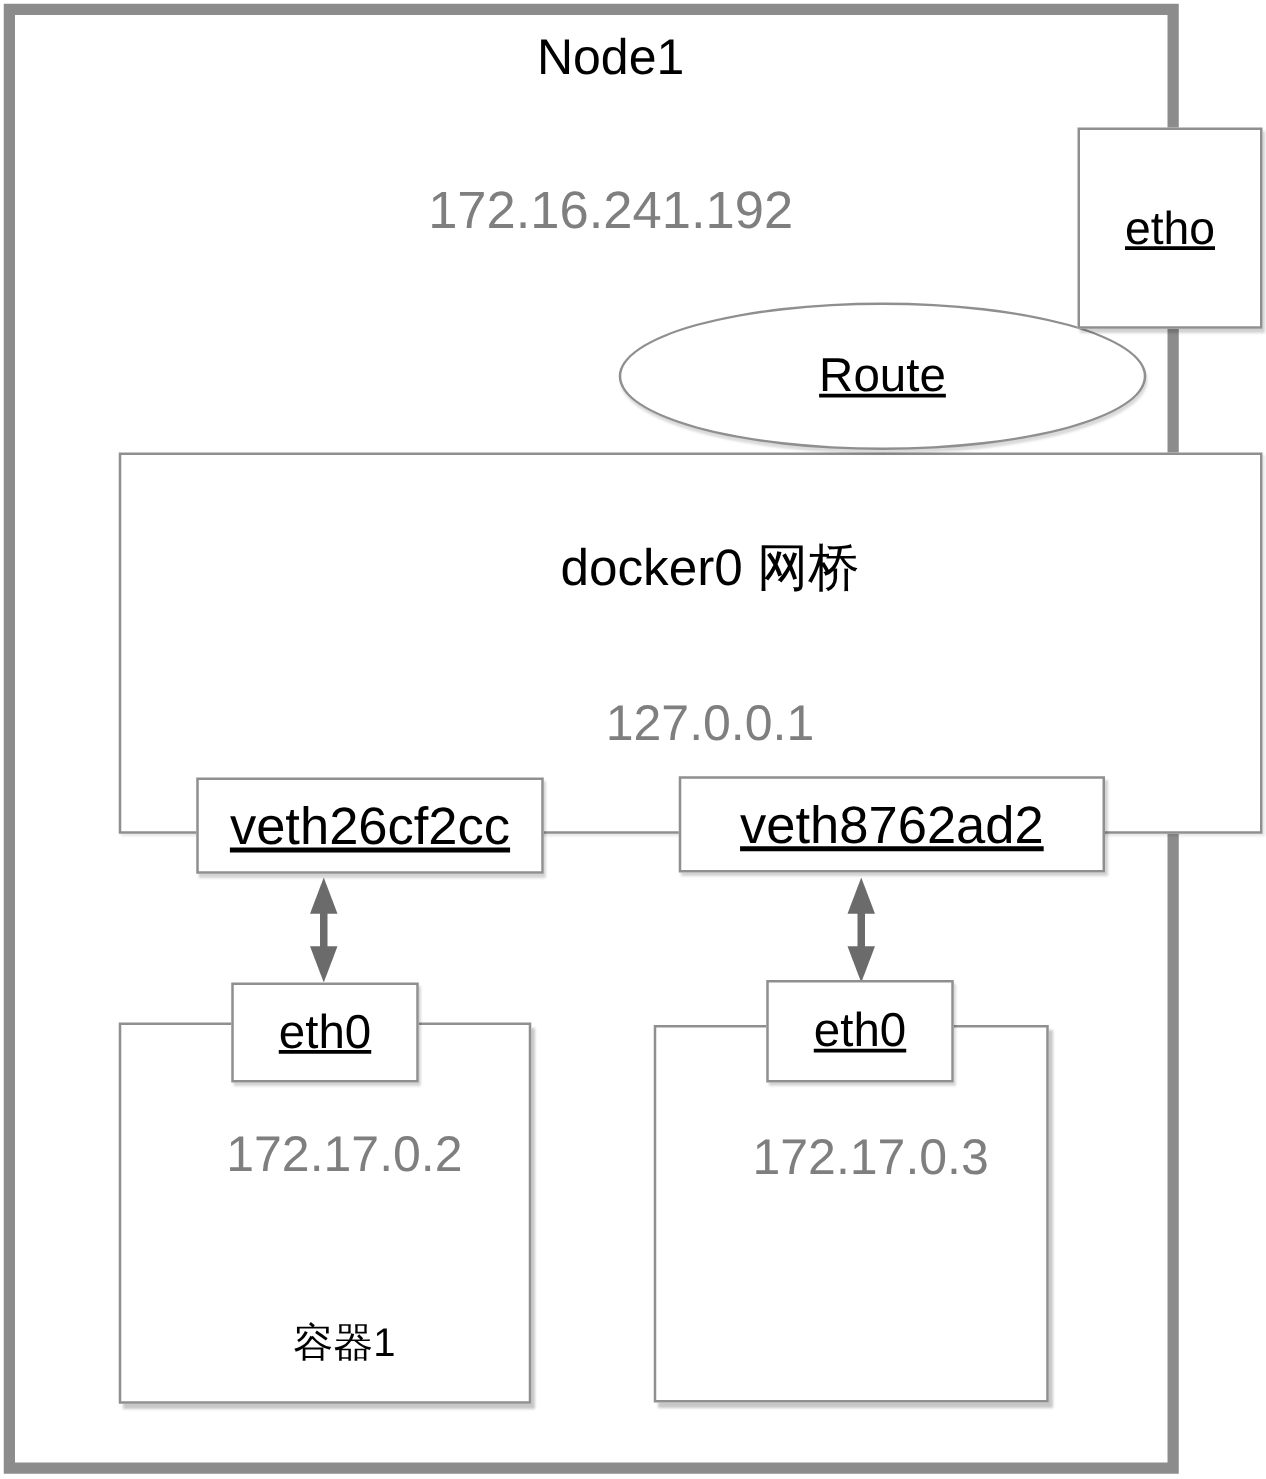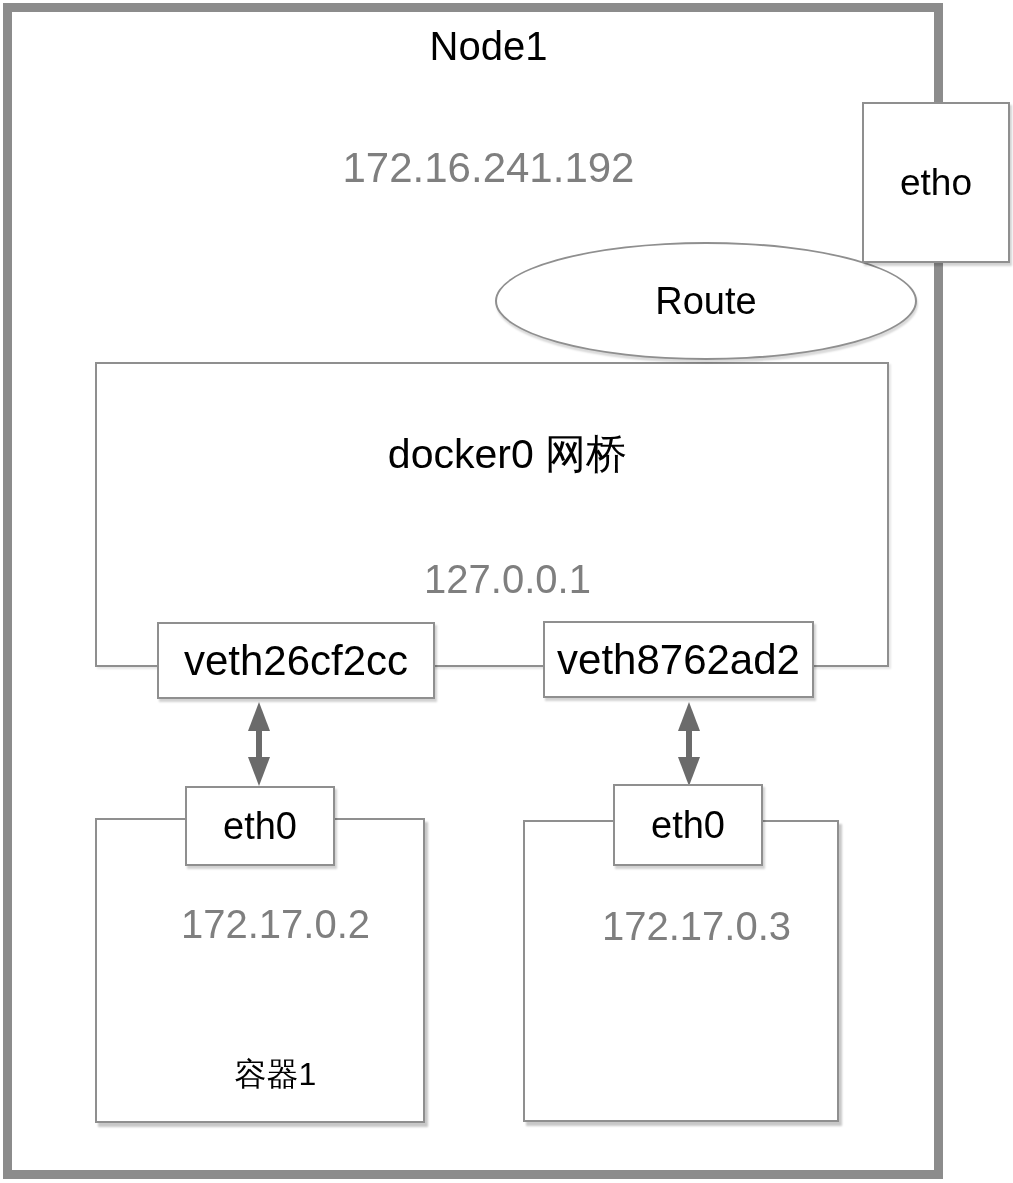--- a/index.html
+++ b/index.html
@@ -14,20 +14,21 @@
   .abs { position: absolute; box-sizing: border-box; padding-left: 31px; }
   .box {
     position: absolute;
     box-sizing: border-box;
     background: #ffffff;
     border: 2px solid var(--box-border, #8f8f8f);
     display: flex;
     align-items: center;
     justify-content: center;
     box-shadow: 2px 3px 2px rgba(0,0,0,0.18);
+    text-decoration: underline;
   }
   .ctext { text-align: center; width: 100%; }
 
   
   #node-box {
     left: 3px; top: 3px; width: 940px; height: 1176px;
     border: 9px solid var(--outer-border, #8c8c8c);
     background: transparent;
     z-index: 0;
   }
@@ -47,27 +48,27 @@
   #route-ellipse {
     left: 495px; top: 242px; width: 422px; height: 118px;
     border-radius: 50%;
     font-size: 38px;
     z-index: 2;
     box-shadow: 1px 3px 2px rgba(0,0,0,0.15);
     align-items: center;
   }
 
   
-  #bridge-box { left: 95px; top: 362px; width: 794px; height: 305px; z-index: 1; box-shadow: 2px 2px 2px rgba(0,0,0,0.10); }
+  #bridge-box { left: 95px; top: 362px; width: 915px; height: 305px; z-index: 1; box-shadow: 2px 2px 2px rgba(0,0,0,0.10); }
   #bridge-label { left: 0; top: 66px; font-size: 41px; line-height: 48px; color: var(--text-black, #000); }
   #bridge-ip    { left: 0; top: 191px; font-size: 40px; line-height: 48px; color: var(--text-gray, #7f7f7f); }
 
   
   #veth1 { left: 121px; top: 622px; width: 278px; height: 77px; font-size: 42px; z-index: 2; margin-left: 36px; }
-  #veth2 { left: 543px; top: 621px; width: 271px; height: 77px; font-size: 42px; z-index: 2; }
+  #veth2 { left: 543px; top: 621px; width: 341px; height: 77px; font-size: 42px; z-index: 2; }
 
   
   .arrow { position: absolute; width: 30px; height: 84px; z-index: 2; color: var(--arrow-gray, #6b6b6b); }
   #arrow1 { left: 244px; top: 702px; }
   #arrow2 { left: 674px; top: 702px; }
   .arrow svg { display: block; width: 100%; height: 100%; }
 
   
   #container1 { left: 95px;  top: 818px; width: 330px; height: 305px; z-index: 1; display: block; box-shadow: 3px 4px 2px rgba(0,0,0,0.22); }
   #container2 { left: 523px; top: 820px; width: 316px; height: 302px; z-index: 1; display: block; box-shadow: 3px 4px 2px rgba(0,0,0,0.22); }

